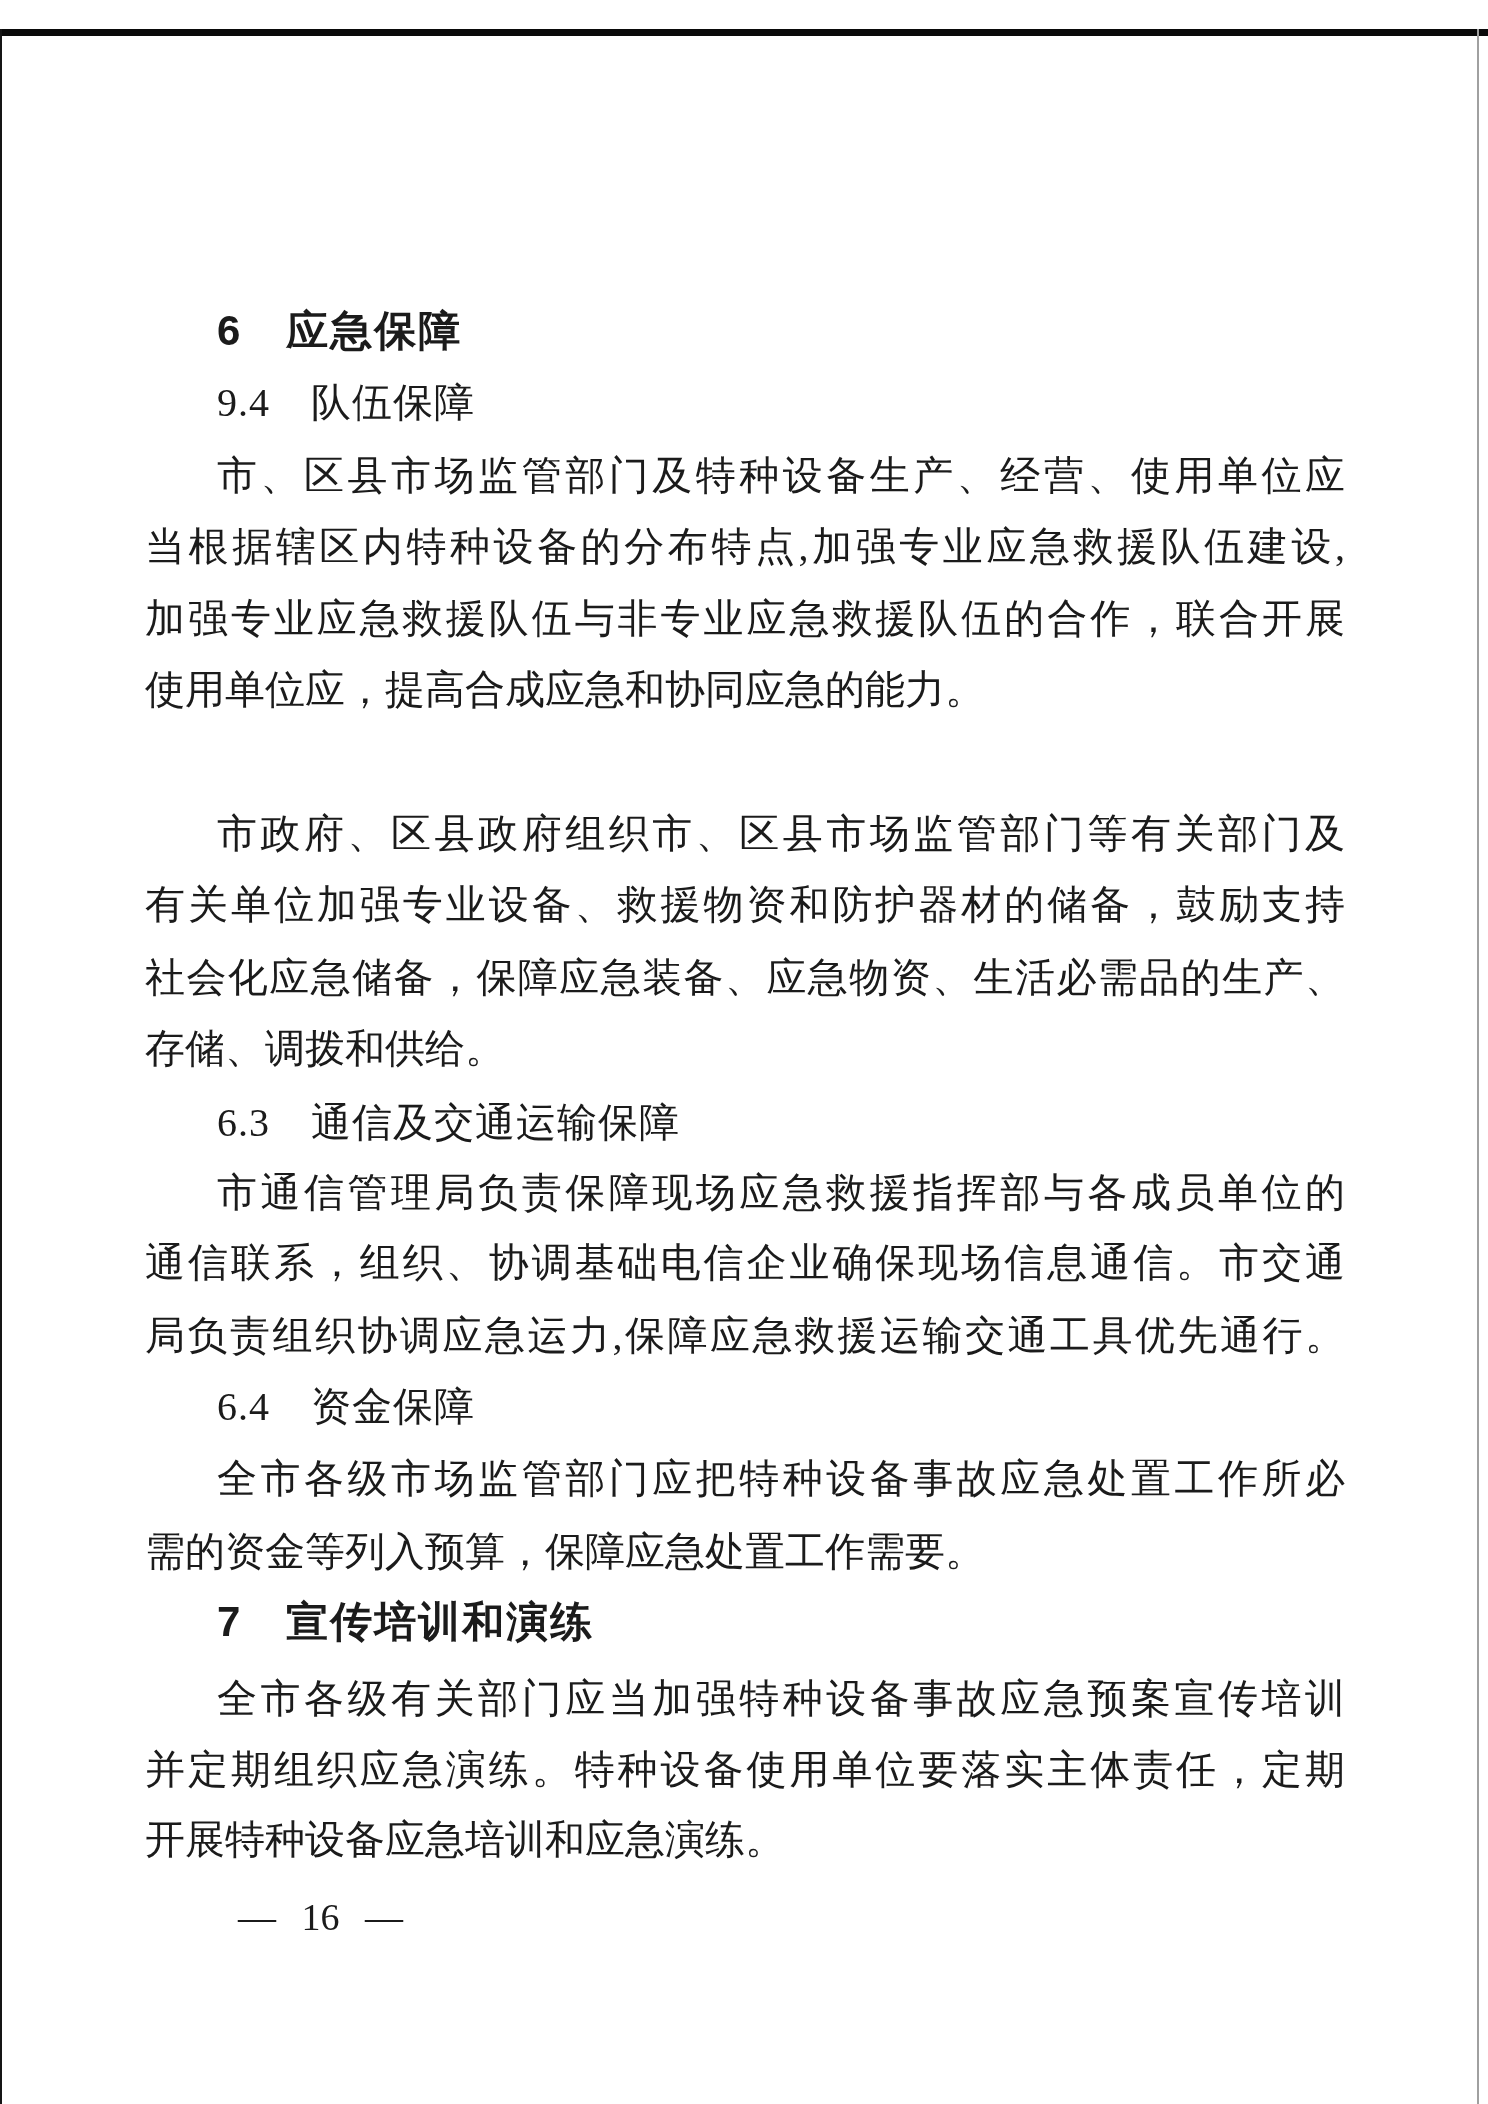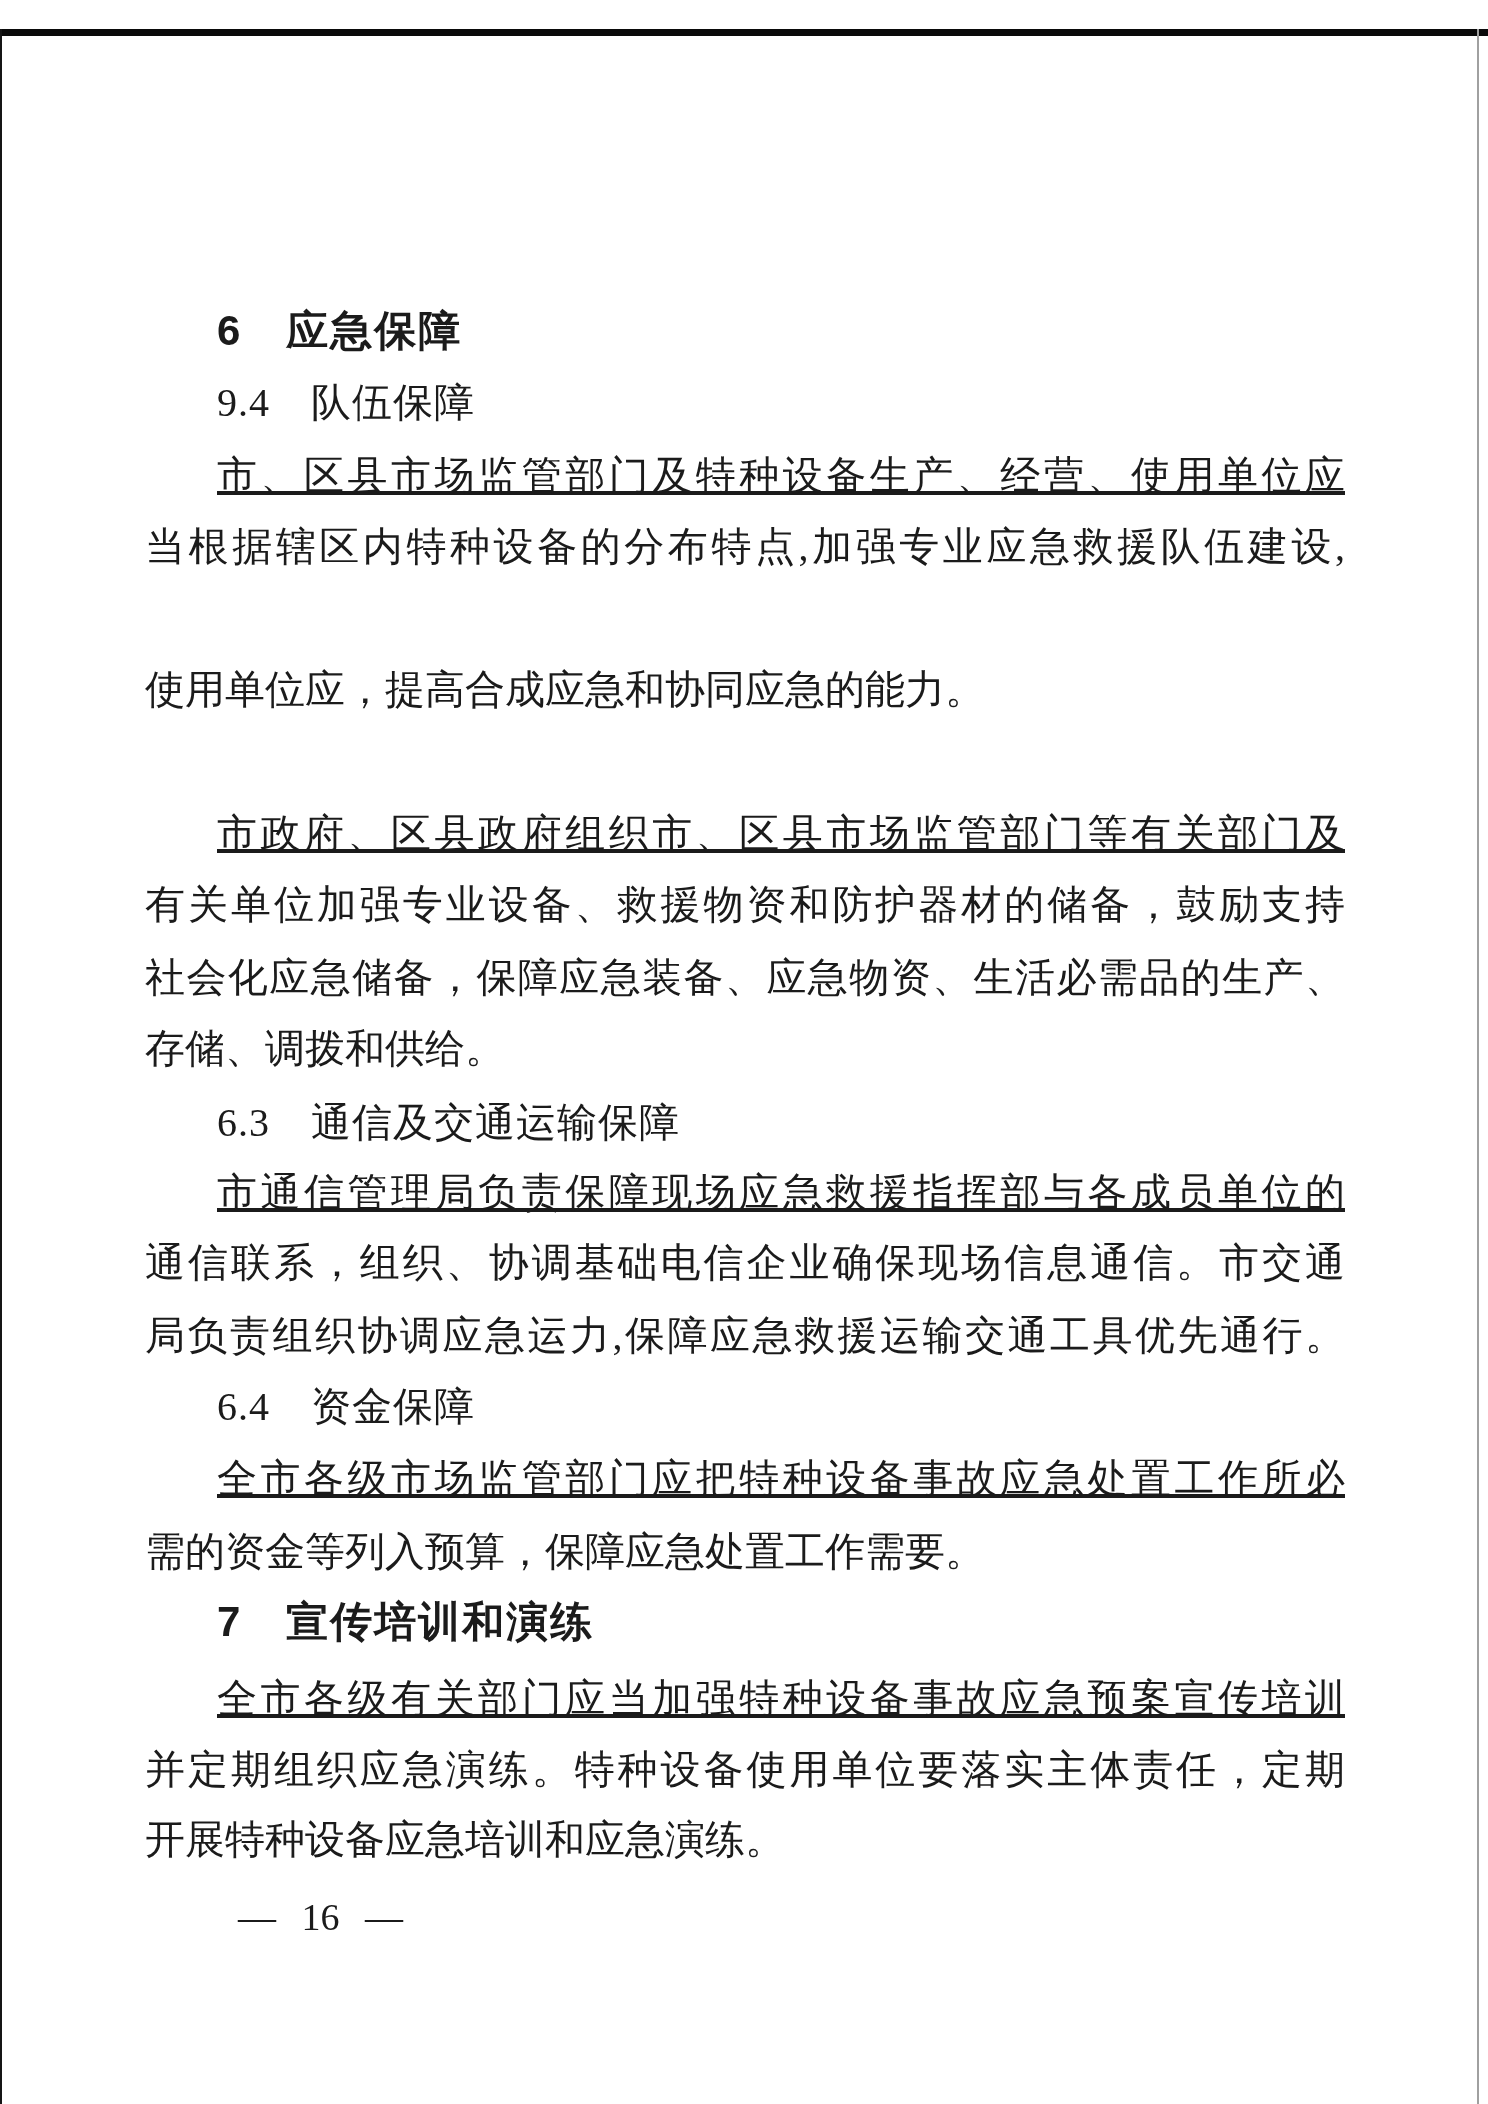--- a/index.html
+++ b/index.html
@@ -46,21 +46,20 @@
     white-space: nowrap;
     text-align: left;
   }
   .just {
     white-space: normal;
     text-align: justify;
     text-align-last: justify;
   }
   .indent {
     padding-left: 72px;
-    text-decoration: underline;
   }
   .h1 {
     left: 217px;
     width: auto;
     font-size: 42px;
     font-weight: 700;
     font-family: "Liberation Sans", "DejaVu Sans", sans-serif;
     letter-spacing: 2px;
   }
   .h2 {
@@ -85,20 +84,21 @@
 
 <div class="sheet">
   <div class="top-edge"></div>
   <div class="left-edge"></div>
   <div class="right-edge"></div>
 
   <div class="line h1" style="top:276px">6　应急保障</div>
   <div class="line h2" style="top:348px">9.4　队伍保障</div>
   <div class="line just indent" style="top:421px">市、区县市场监管部门及特种设备生产、经营、使用单位应</div>
   <div class="line just" style="top:492px">当根据辖区内特种设备的分布特点,加强专业应急救援队伍建设,</div>
+  <div class="line just" style="top:564px">加强专业应急救援队伍与非专业应急救援队伍的合作，联合开展</div>
   <div class="line" style="top:635px">使用单位应，提高合成应急和协同应急的能力。</div>
 
   <div class="line just indent" style="top:779px">市政府、区县政府组织市、区县市场监管部门等有关部门及</div>
   <div class="line just" style="top:850px">有关单位加强专业设备、救援物资和防护器材的储备，鼓励支持</div>
   <div class="line just" style="top:923px">社会化应急储备，保障应急装备、应急物资、生活必需品的生产、</div>
   <div class="line" style="top:994px">存储、调拨和供给。</div>
 
   <div class="line h2" style="top:1068px">6.3　通信及交通运输保障</div>
   <div class="line just indent" style="top:1138px">市通信管理局负责保障现场应急救援指挥部与各成员单位的</div>
   <div class="line just" style="top:1208px">通信联系，组织、协调基础电信企业确保现场信息通信。市交通</div>

